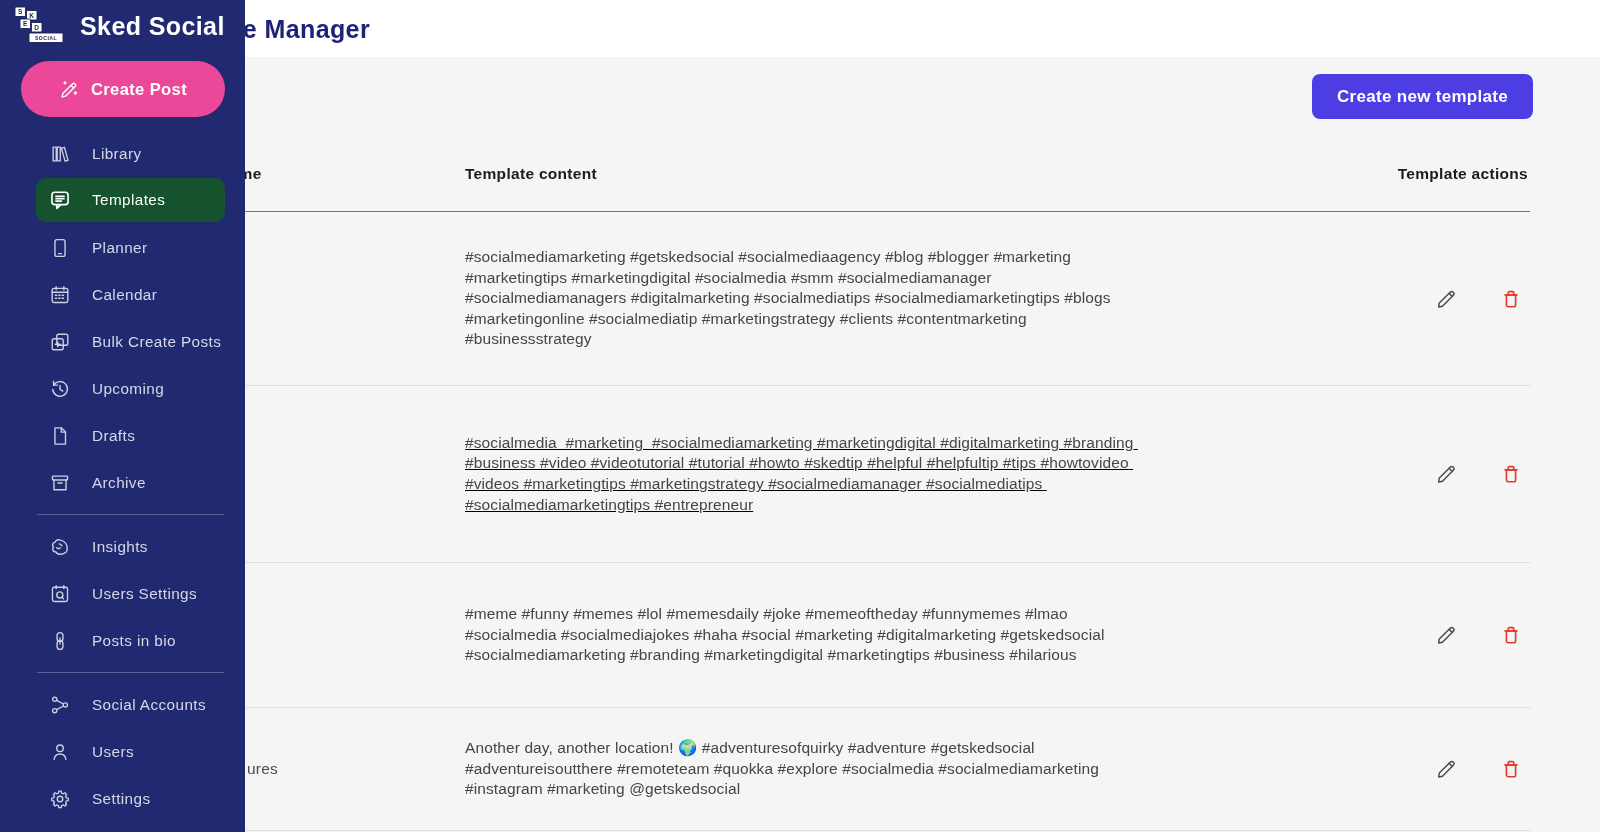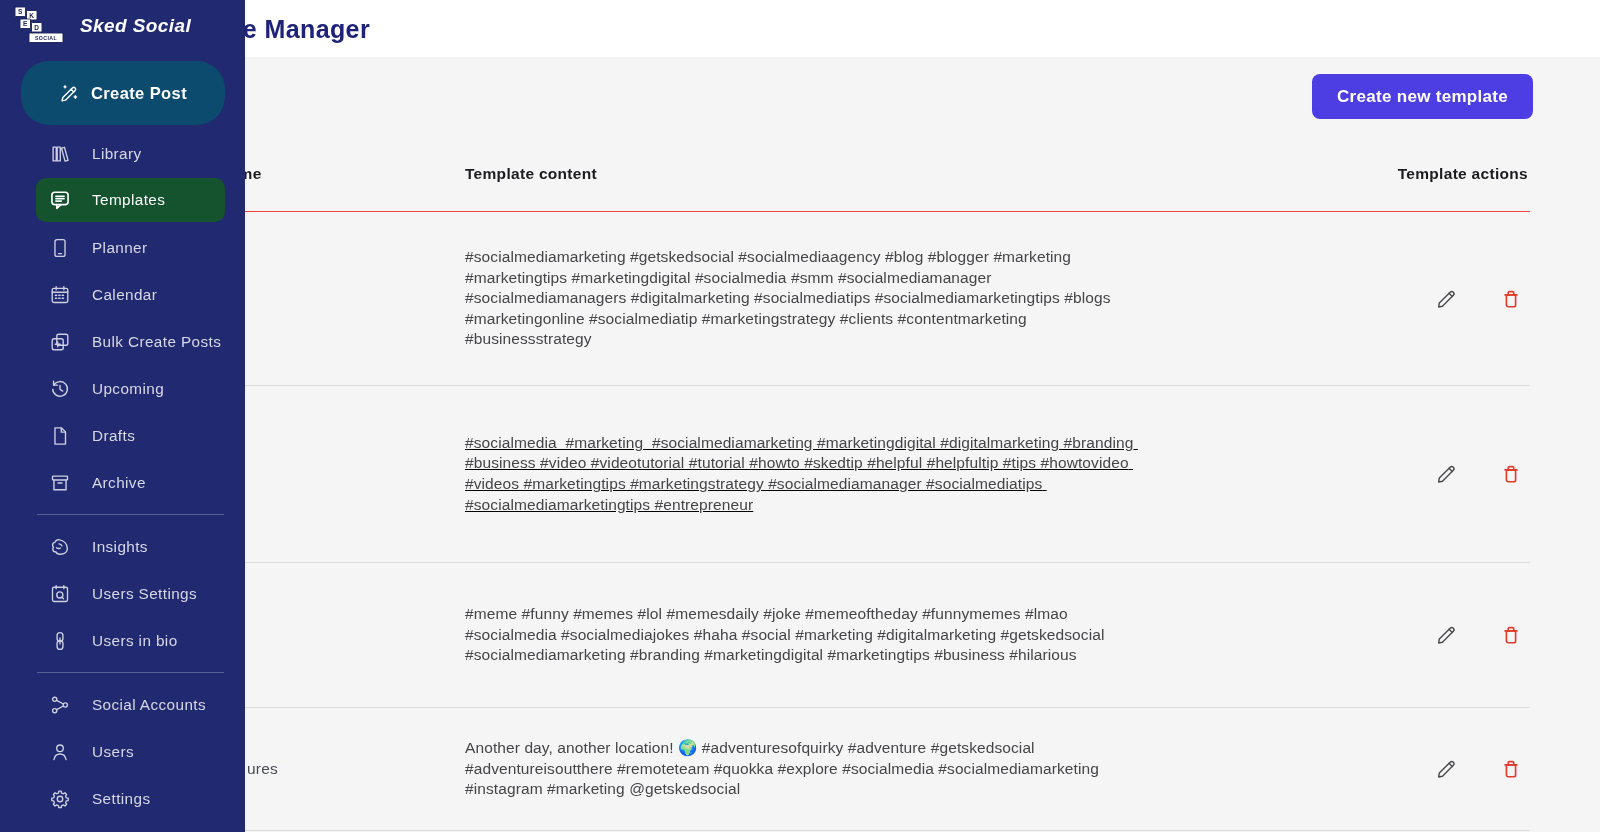--- a/index.html
+++ b/index.html
@@ -51,25 +51,25 @@
   .icon-edit  svg { width:23px; height:23px; stroke:#4b4b4d; fill:none; stroke-width:1.5; stroke-linecap:round; stroke-linejoin:round; }
   .icon-trash svg { width:22px; height:23px; stroke:#e23a2e; fill:none; stroke-width:1.8; stroke-linecap:round; stroke-linejoin:round; }
 
   
   .sidebar {
     position:absolute; top:0; left:0; width:245px; height:832px;
     background:#212a70; z-index:10; color:#d8dae6;
   }
   .brand { position:absolute; top:6px; left:13px; display:flex; align-items:center; gap:13px; }
   .brand-logo svg { width:54px; height:40px; display:block; }
-  .brand-name { font-size:19px; font-weight:bold; color:#ffffff; letter-spacing:.4px; white-space:nowrap;font-style:italic; }
+  .brand-name { font-size:25px; font-weight:bold; color:#ffffff; letter-spacing:.4px; white-space:nowrap; }
 
   .create-post {
-    position:absolute; top:61px; left:21px; width:204px; height:64px;
-    background:#0c4a6e; color:#fff; border:none; border-radius:28px;
+    position:absolute; top:61px; left:21px; width:204px; height:56px;
+    background:#ec4899; color:#fff; border:none; border-radius:28px;
     display:flex; align-items:center; justify-content:center; gap:11px;
     font-family:inherit; font-size:16.5px; font-weight:bold; letter-spacing:.4px; cursor:pointer;
   }
   .create-post svg { width:21px; height:21px; stroke:#fff; fill:none; stroke-width:1.6; stroke-linecap:round; stroke-linejoin:round; }
 
   .nav { position:absolute; top:130px; left:16px; right:0; }
   .nav-item {
     height:47px; display:flex; align-items:center; gap:19px; padding-left:31px;
     font-size:15.3px; letter-spacing:.4px; color:#d6d8e5; cursor:pointer;
   }
@@ -315,21 +315,21 @@
     </div>
 
     <div class="nav-item">
       <span class="nicon">
           <svg viewBox="0 0 24 24">
             <rect x="8.8" y="2.8" width="6.4" height="9.6" rx="3.2"></rect>
             <rect x="8.8" y="11.6" width="6.4" height="9.6" rx="3.2"></rect>
             <path d="M12 8.6v6.8"></path>
           </svg>
         </span>
-      <span>Users in bio</span>
+      <span>Posts in bio</span>
     </div>
 
     <div class="nav-divider"></div>
 
     <div class="nav-item">
       <span class="nicon">
           <svg viewBox="0 0 24 24">
             <circle cx="6.2" cy="5.8" r="2.3"></circle>
             <circle cx="17.8" cy="12" r="2.3"></circle>
             <circle cx="6.2" cy="18.2" r="2.3"></circle>

